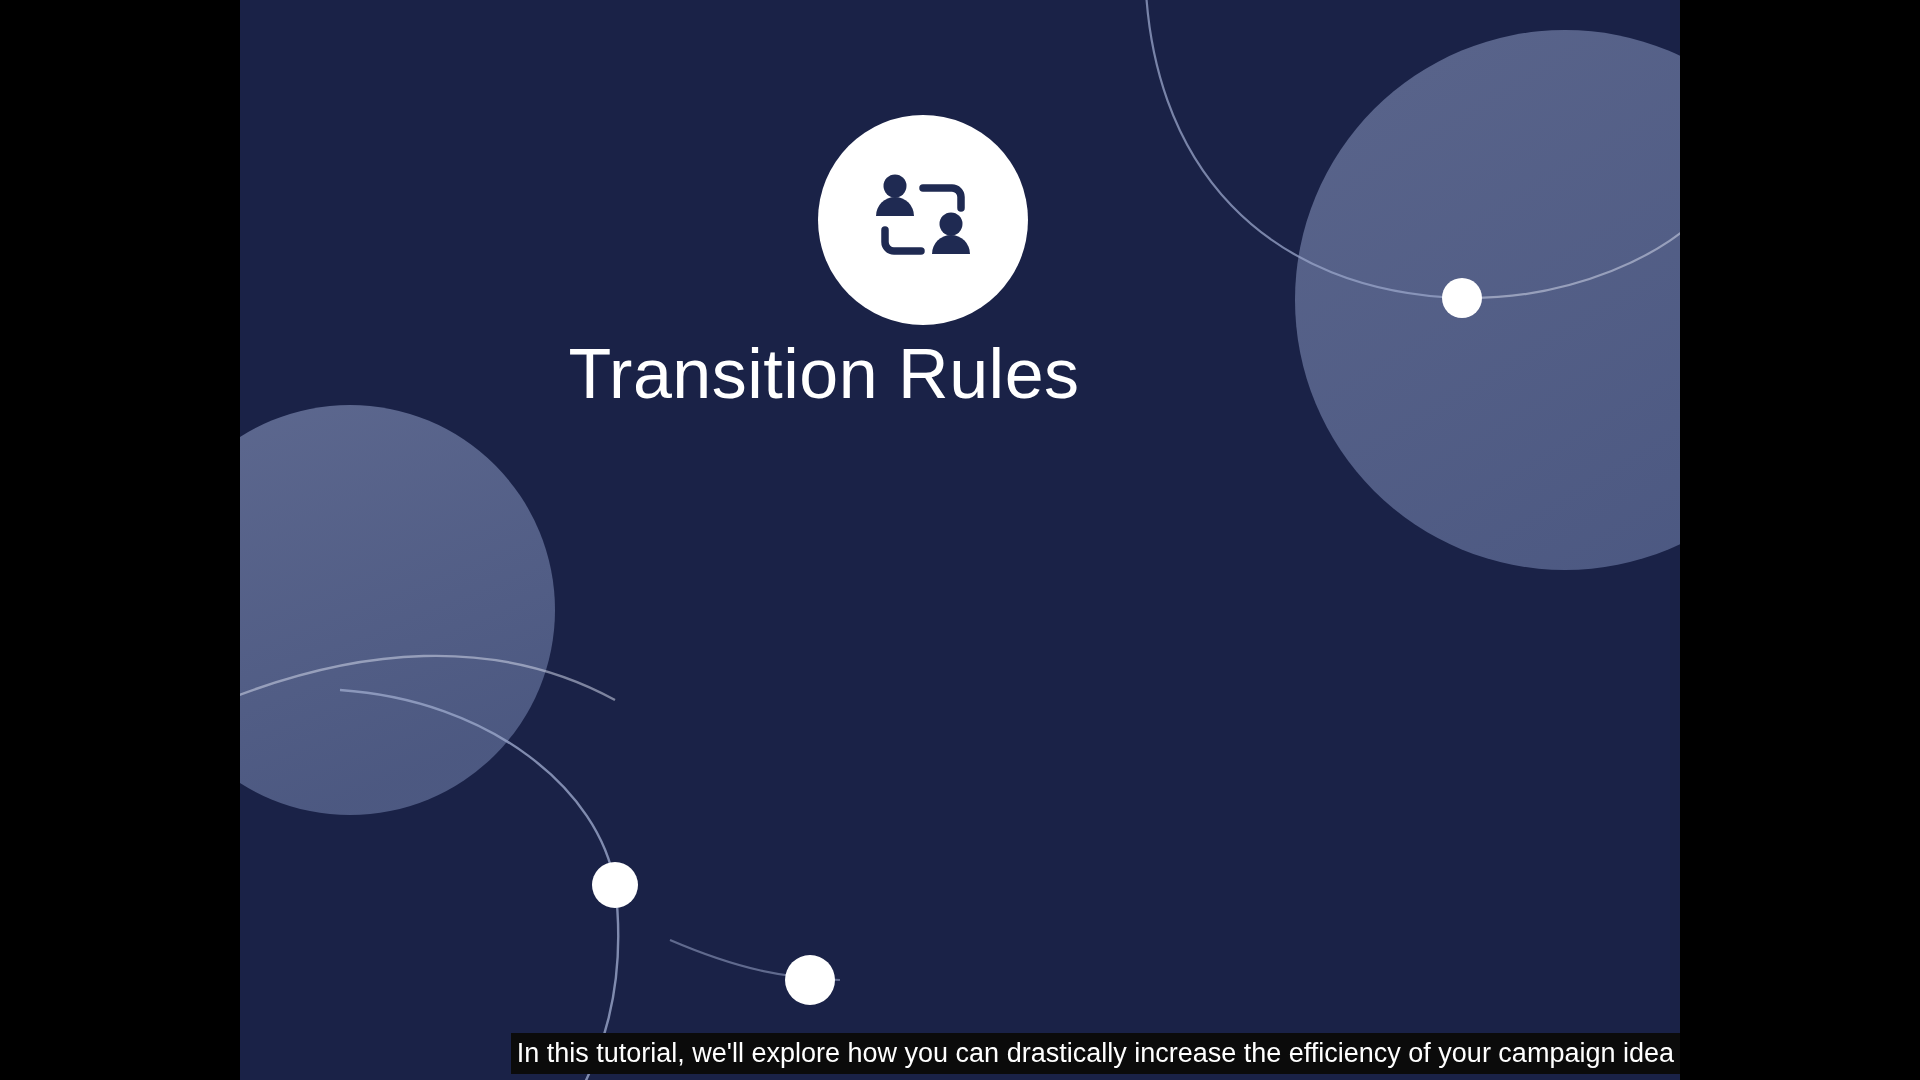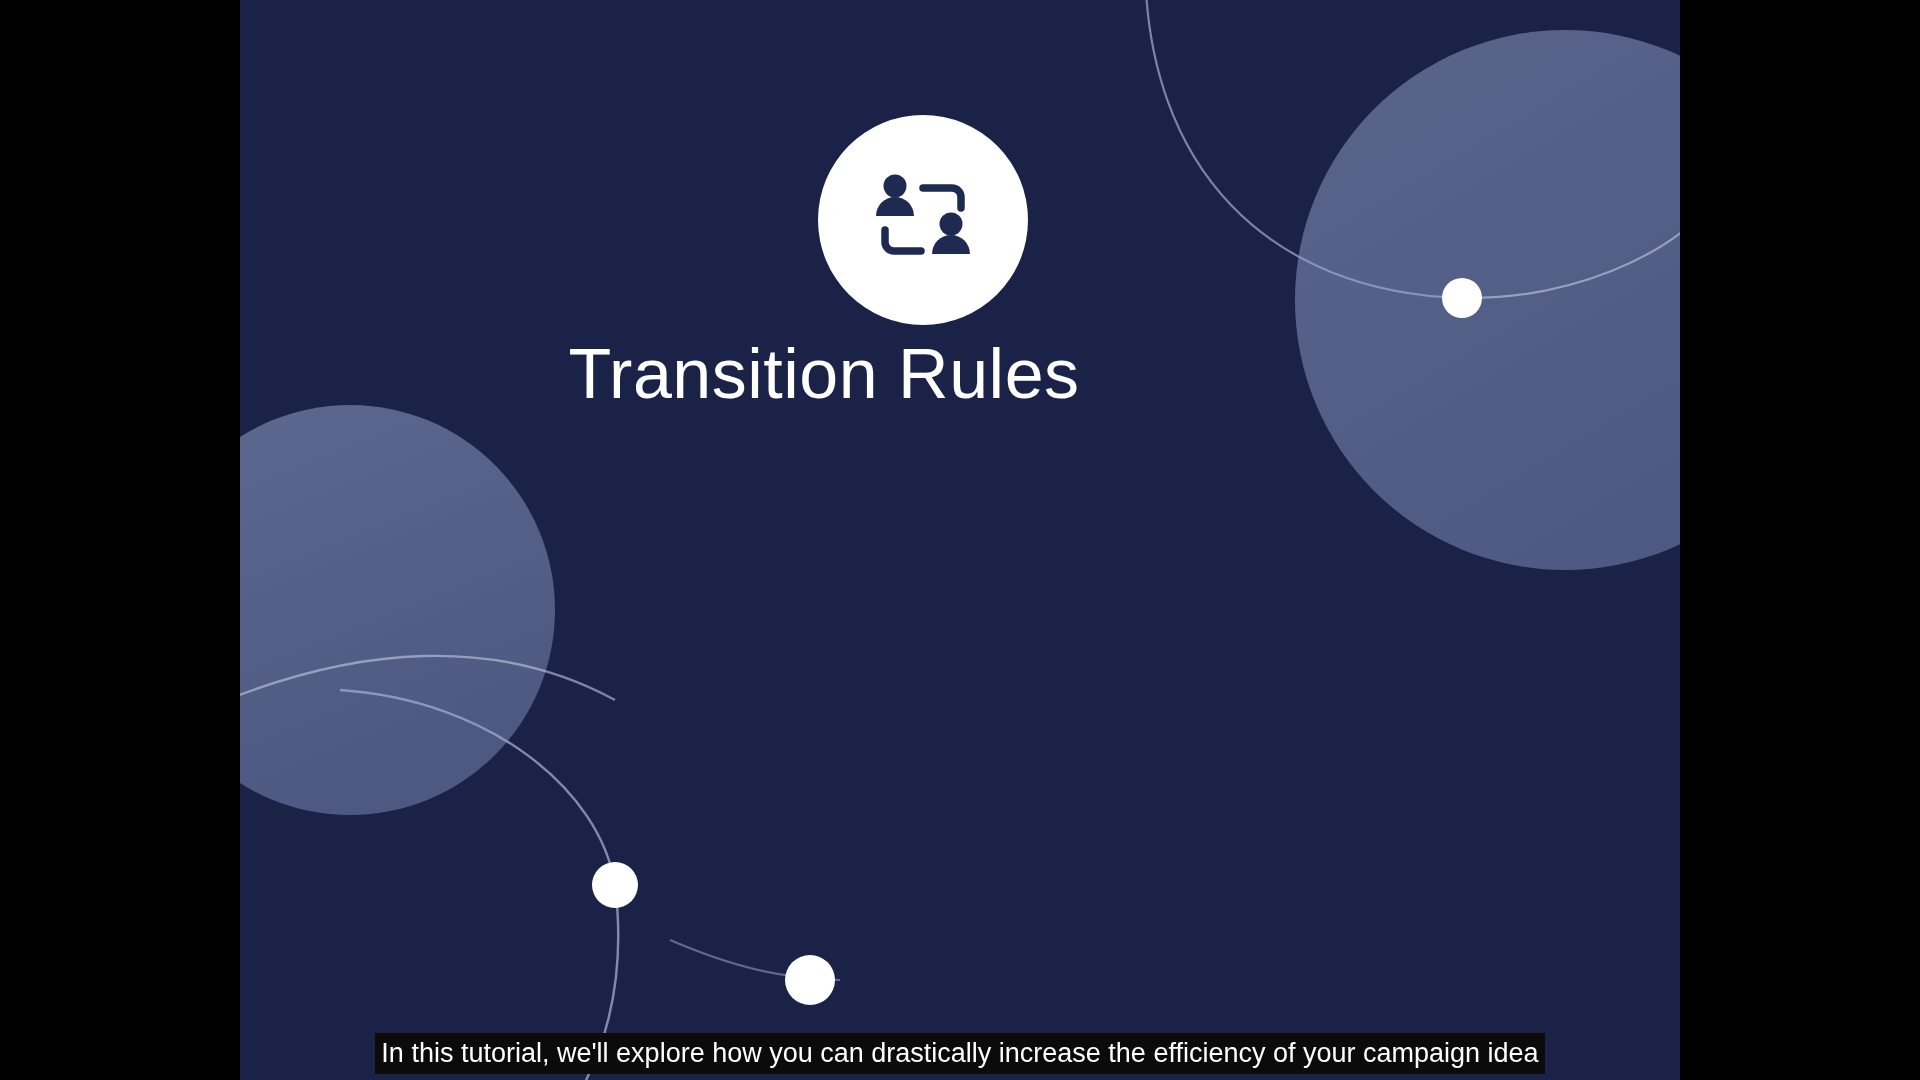--- a/index.html
+++ b/index.html
@@ -88,21 +88,21 @@
     line-height: 1.05;
     white-space: nowrap;
   }
 
   
   #caption-block {
     position: absolute;
     left: 0;
     bottom: 6px;
     width: 1440px;
-    text-align: center;
+    text-align: right;
     line-height: 0;
   }
   .caption-line {
     display: inline-block;
     background: #0b0b0b;
     color: #ffffff;
     font-family: "Liberation Sans", sans-serif;
     font-size: 27px;
     font-weight: 400;
     line-height: 41px;

